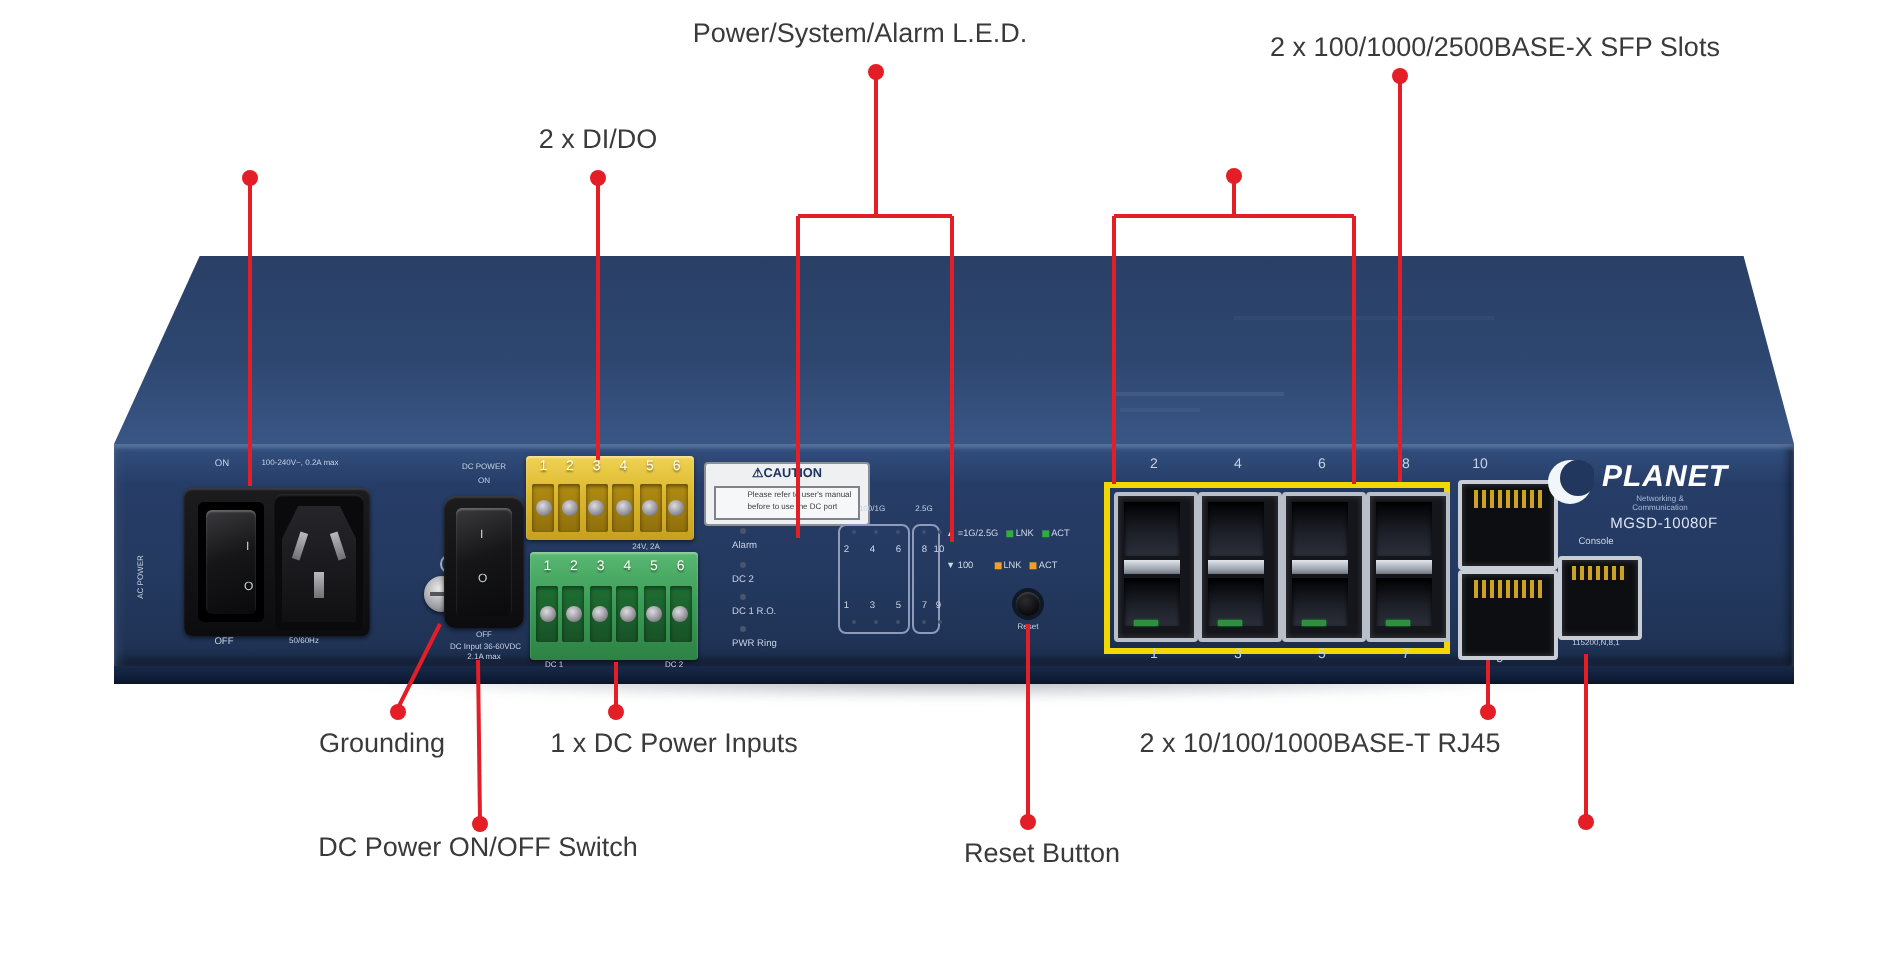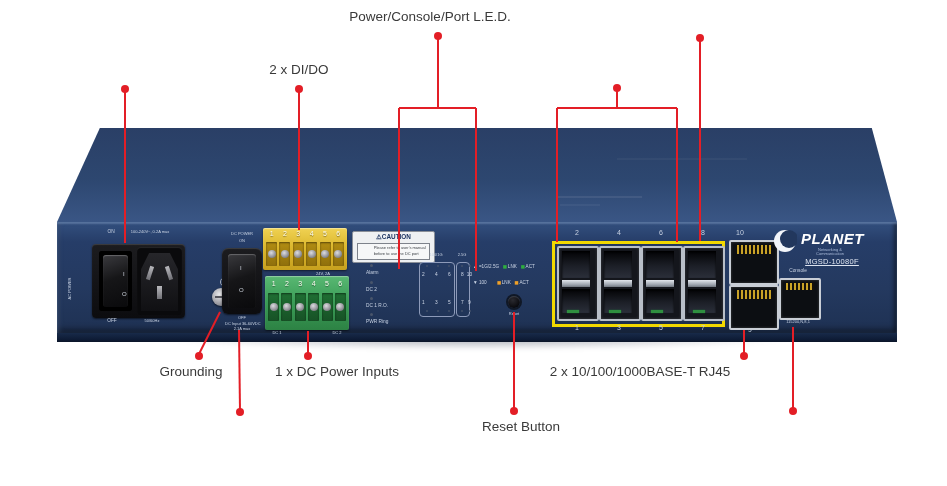--- a/index.html
+++ b/index.html
@@ -84,21 +84,21 @@
   .sfpsep{position:absolute;background:linear-gradient(180deg,#e2e6ec,#99a0aa 70%,#6f757e 100%);}
   .sfppcb{position:absolute;background:#2f8f3f;box-shadow:0 0 1px #0c3;}
   .rjport{position:absolute;border:2px solid #c9ced6;background:#0c0e12;border-radius:2px;z-index:4;
      box-shadow:inset 0 0 3px rgba(255,255,255,.2);}
   .rjpins{position:absolute;left:6px;top:3px;right:6px;height:9px;
      background:repeating-linear-gradient(90deg,#c9a227 0 2px,#14100a 2px 4px);}
   .planet-name{position:absolute;color:#ffffff;font-size:15px;font-weight:bold;font-style:italic;
      letter-spacing:.5px;z-index:4;white-space:nowrap;}
   .planet-tag{position:absolute;color:#a9bad8;z-index:4;}
   .planet-model{position:absolute;color:#dce3ef;font-size:7.5px;letter-spacing:.3px;z-index:4;
-     text-align:center;white-space:nowrap;text-decoration:underline;}
+     text-align:center;white-space:nowrap;}
   svg.lines{position:absolute;left:0;top:0;z-index:5;}
 </style>
 </head>
 <body>
 
 <div class="stage">
 
   <div class="shadow"></div>
   <div class="top-face">
     <div class="sheen" style="left:500px;top:68px;width:85px;height:2px;"></div>
@@ -362,19 +362,21 @@
       <circle cx="199" cy="356" r="4"></circle>
       <circle cx="308" cy="356" r="4"></circle>
       <circle cx="240" cy="412" r="4"></circle>
       <circle cx="514" cy="411" r="4"></circle>
       <circle cx="744" cy="356" r="4"></circle>
       <circle cx="793" cy="411" r="4"></circle>
     </g>
   </svg>
 
   <div class="callout" style="left:254px;top:62px;width:90px;">2 x DI/DO</div>
-  <div class="callout" style="left:340px;top:9px;width:180px;">Power/Console/Port L.E.D.</div>
+  <div class="callout" style="left:340px;top:9px;width:180px;">Power/System/Alarm L.E.D.</div>
+  <div class="callout" style="left:610px;top:16px;width:275px;">2 x 100/1000/2500BASE-X SFP Slots</div>
   <div class="callout" style="left:146px;top:364px;width:90px;">Grounding</div>
   <div class="callout" style="left:262px;top:364px;width:150px;">1 x DC Power Inputs</div>
+  <div class="callout" style="left:134px;top:416px;width:210px;">DC Power ON/OFF Switch</div>
   <div class="callout" style="left:461px;top:419px;width:120px;text-align:center;">Reset Button</div>
-  <div class="callout" style="left:530px;top:364px;width:220px;">2 x 10/100/1000BASE-T RJ45</div>
+  <div class="callout" style="left:550px;top:364px;width:220px;">2 x 10/100/1000BASE-T RJ45</div>
 
 </div>
 
 </body></html>

